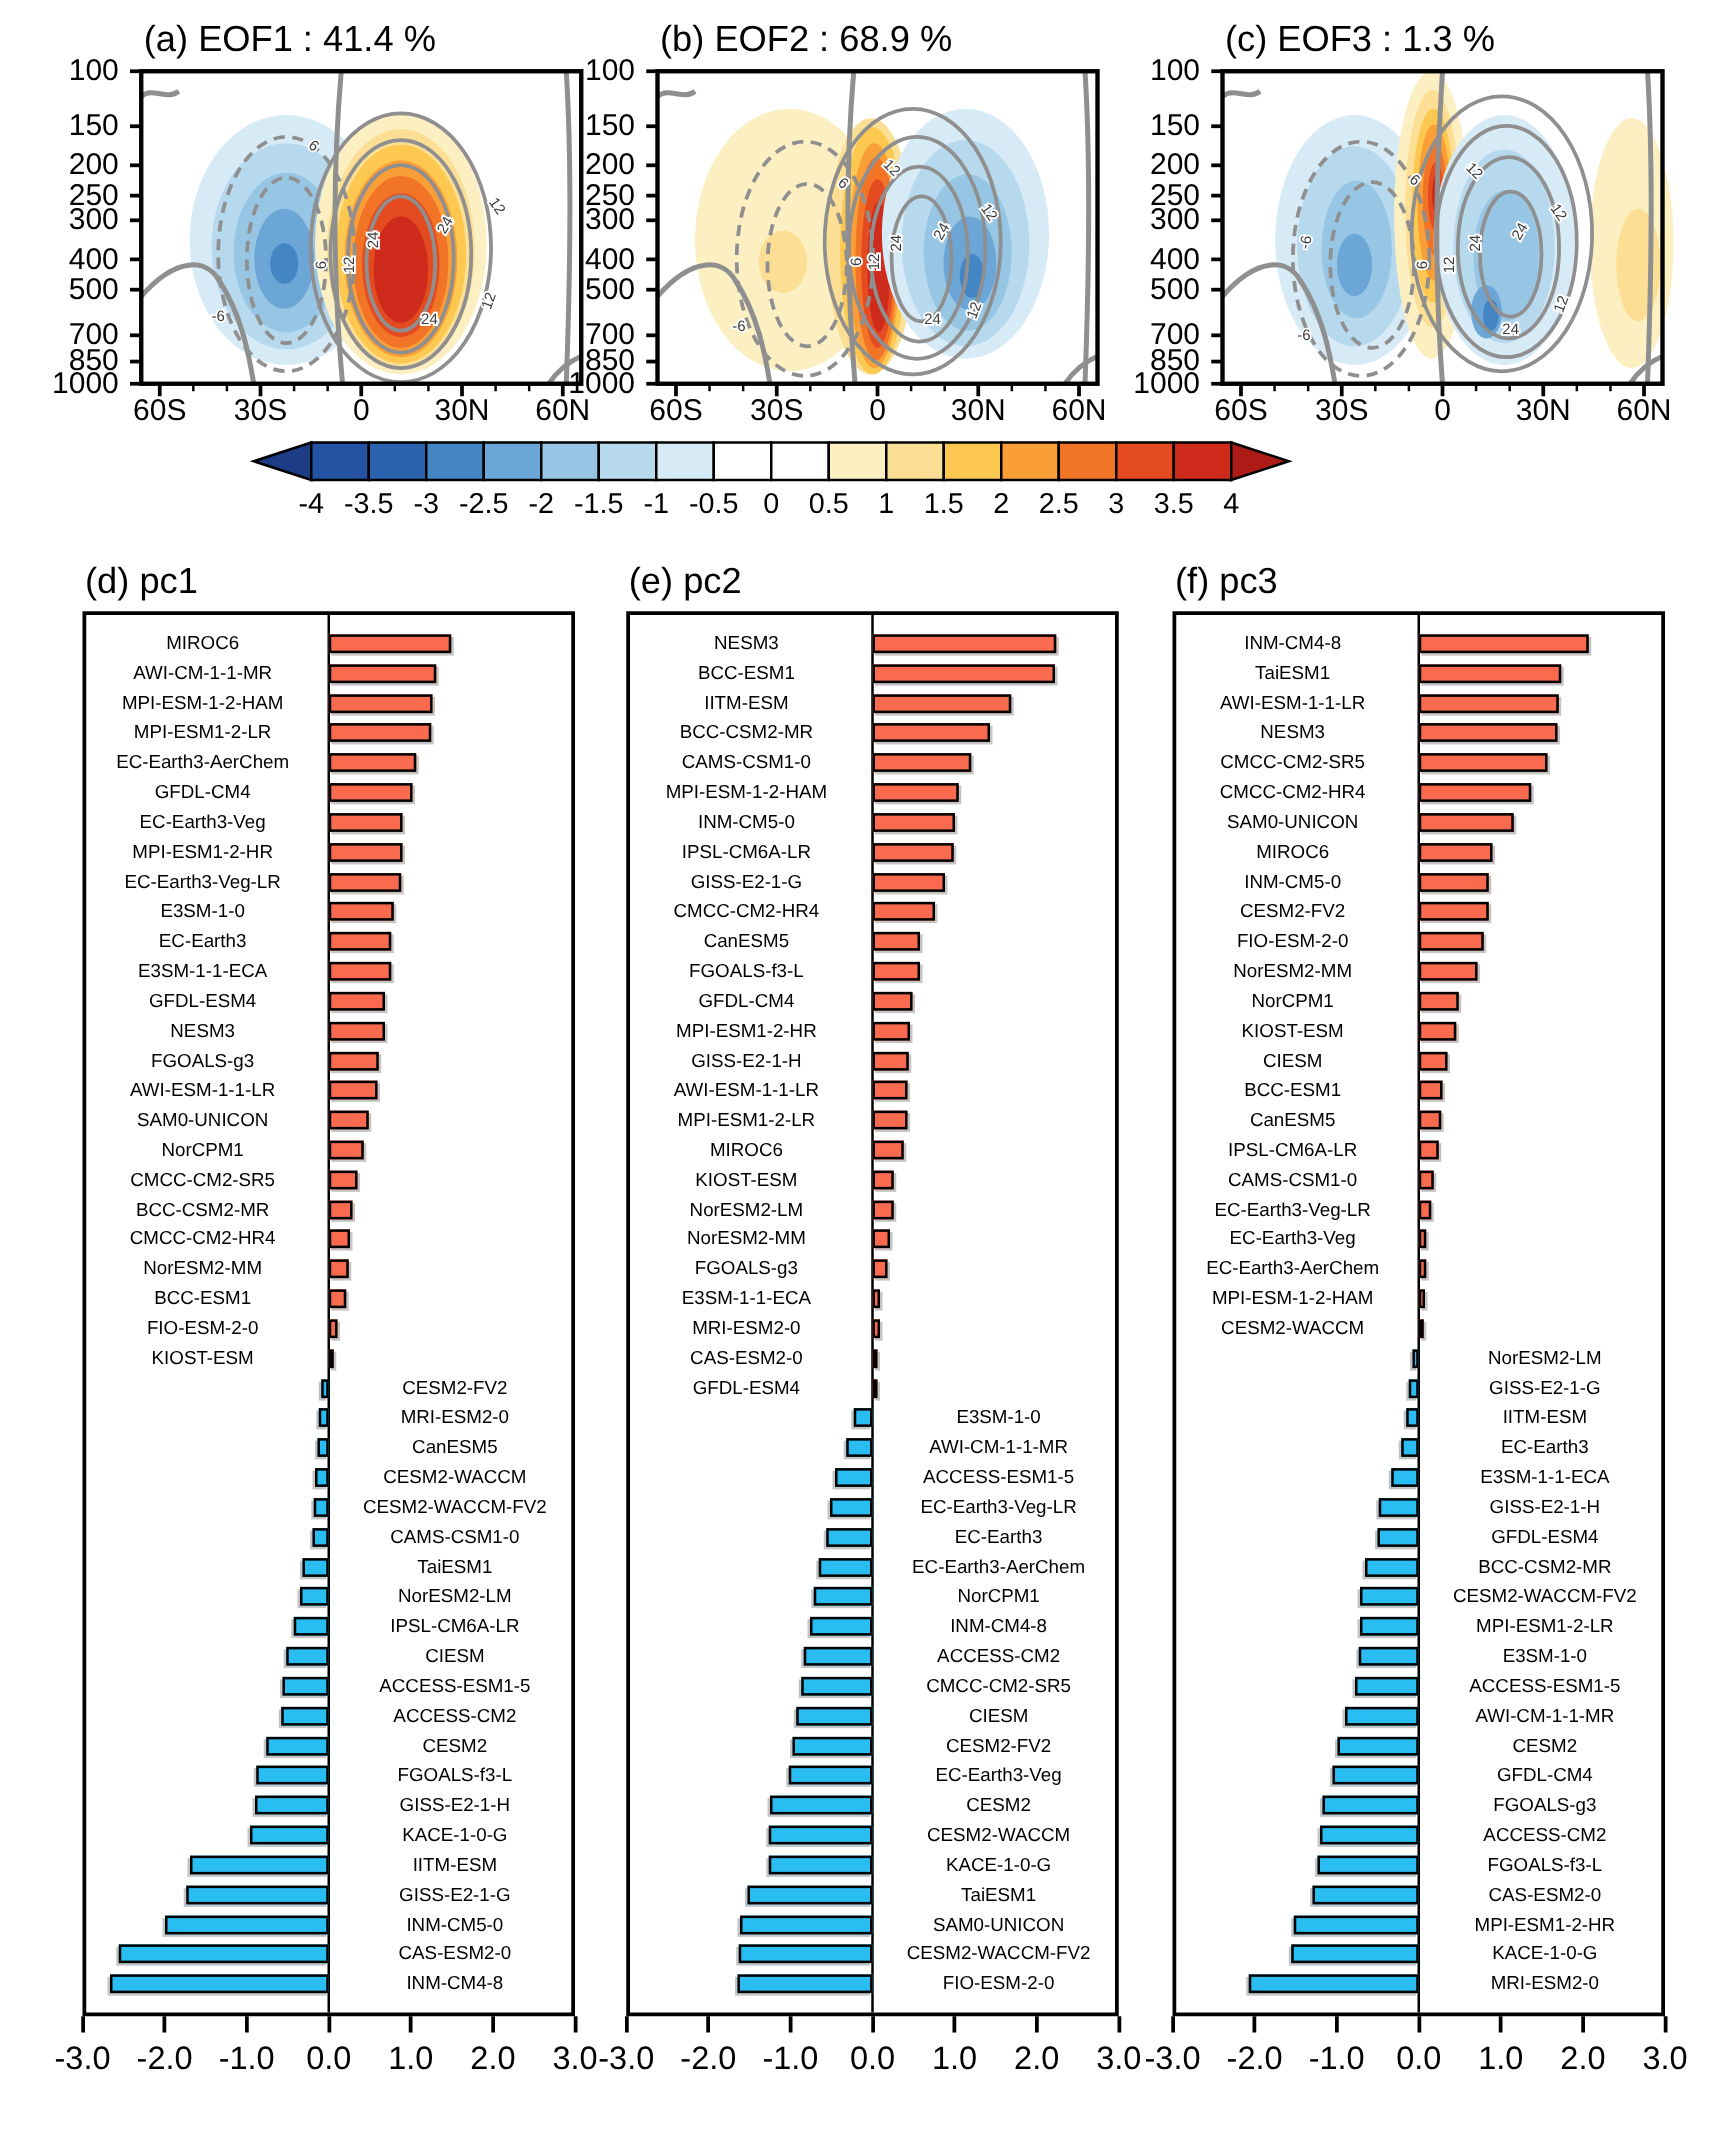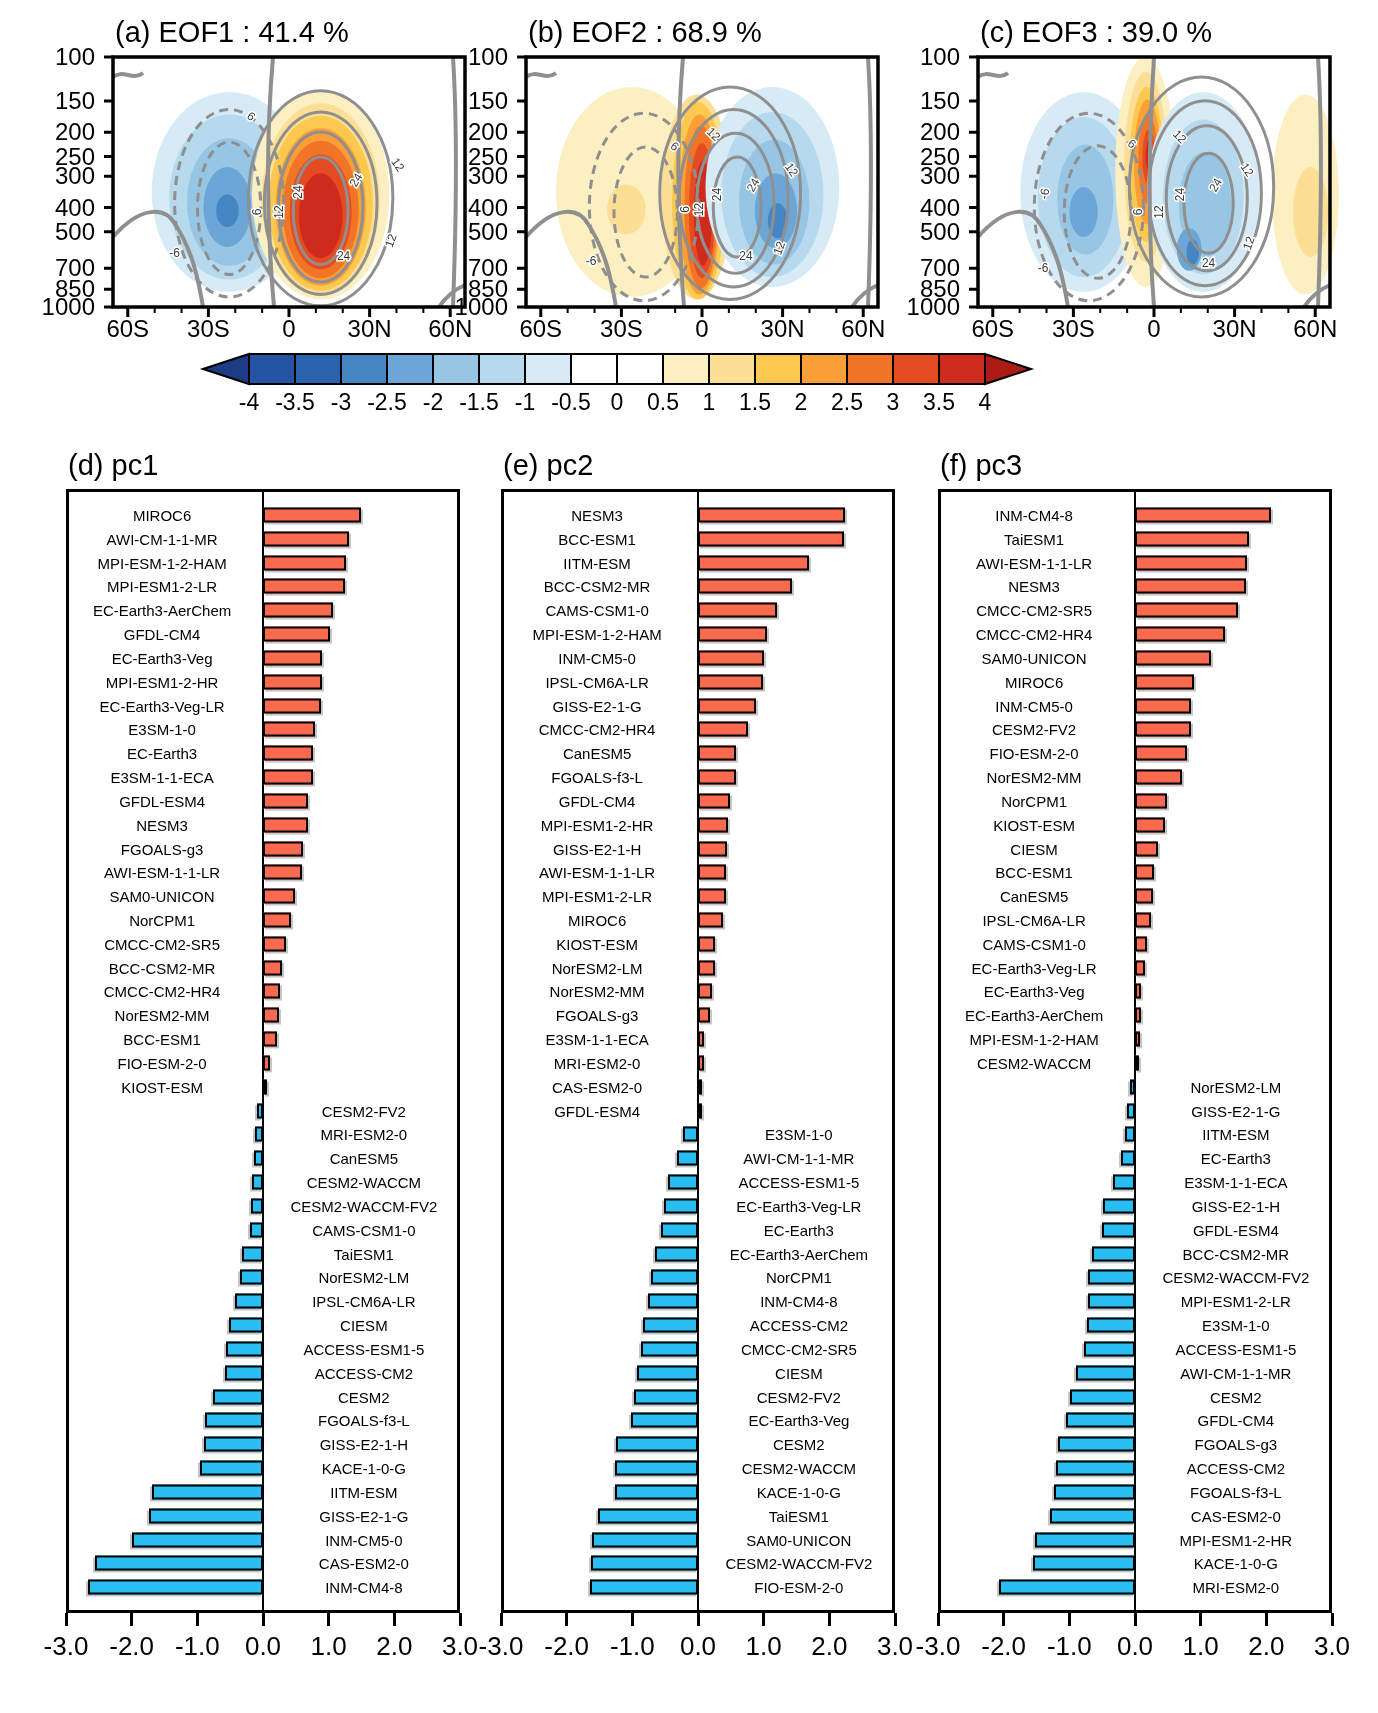--- a/index.html
+++ b/index.html
@@ -197,21 +197,21 @@
       </div>
     <div class="xticks">
         <span style="left: 14.784px;">60S</span>
         <span style="left: 95.392px;">30S</span>
         <span style="left: 176px;">0</span>
         <span style="left: 256.608px;">30N</span>
         <span style="left: 337.216px;">60N</span>
       </div>
   </div>
   <div class="eof-panel" id="eofC">
-    <div class="eof-title">(c) EOF3 : 39.0 %</div>
+    <div class="eof-title">(c) EOF3 : 1.3 %</div>
     <div class="yticks">
         <span style="top: -12px;">100</span>
         <span style="top: 32px;">150</span>
         <span style="top: 63.25px;">200</span>
         <span style="top: 87.5px;">250</span>
         <span style="top: 107.25px;">300</span>
         <span style="top: 138.5px;">400</span>
         <span style="top: 162.75px;">500</span>
         <span style="top: 199.25px;">700</span>
         <span style="top: 220.25px;">850</span>

